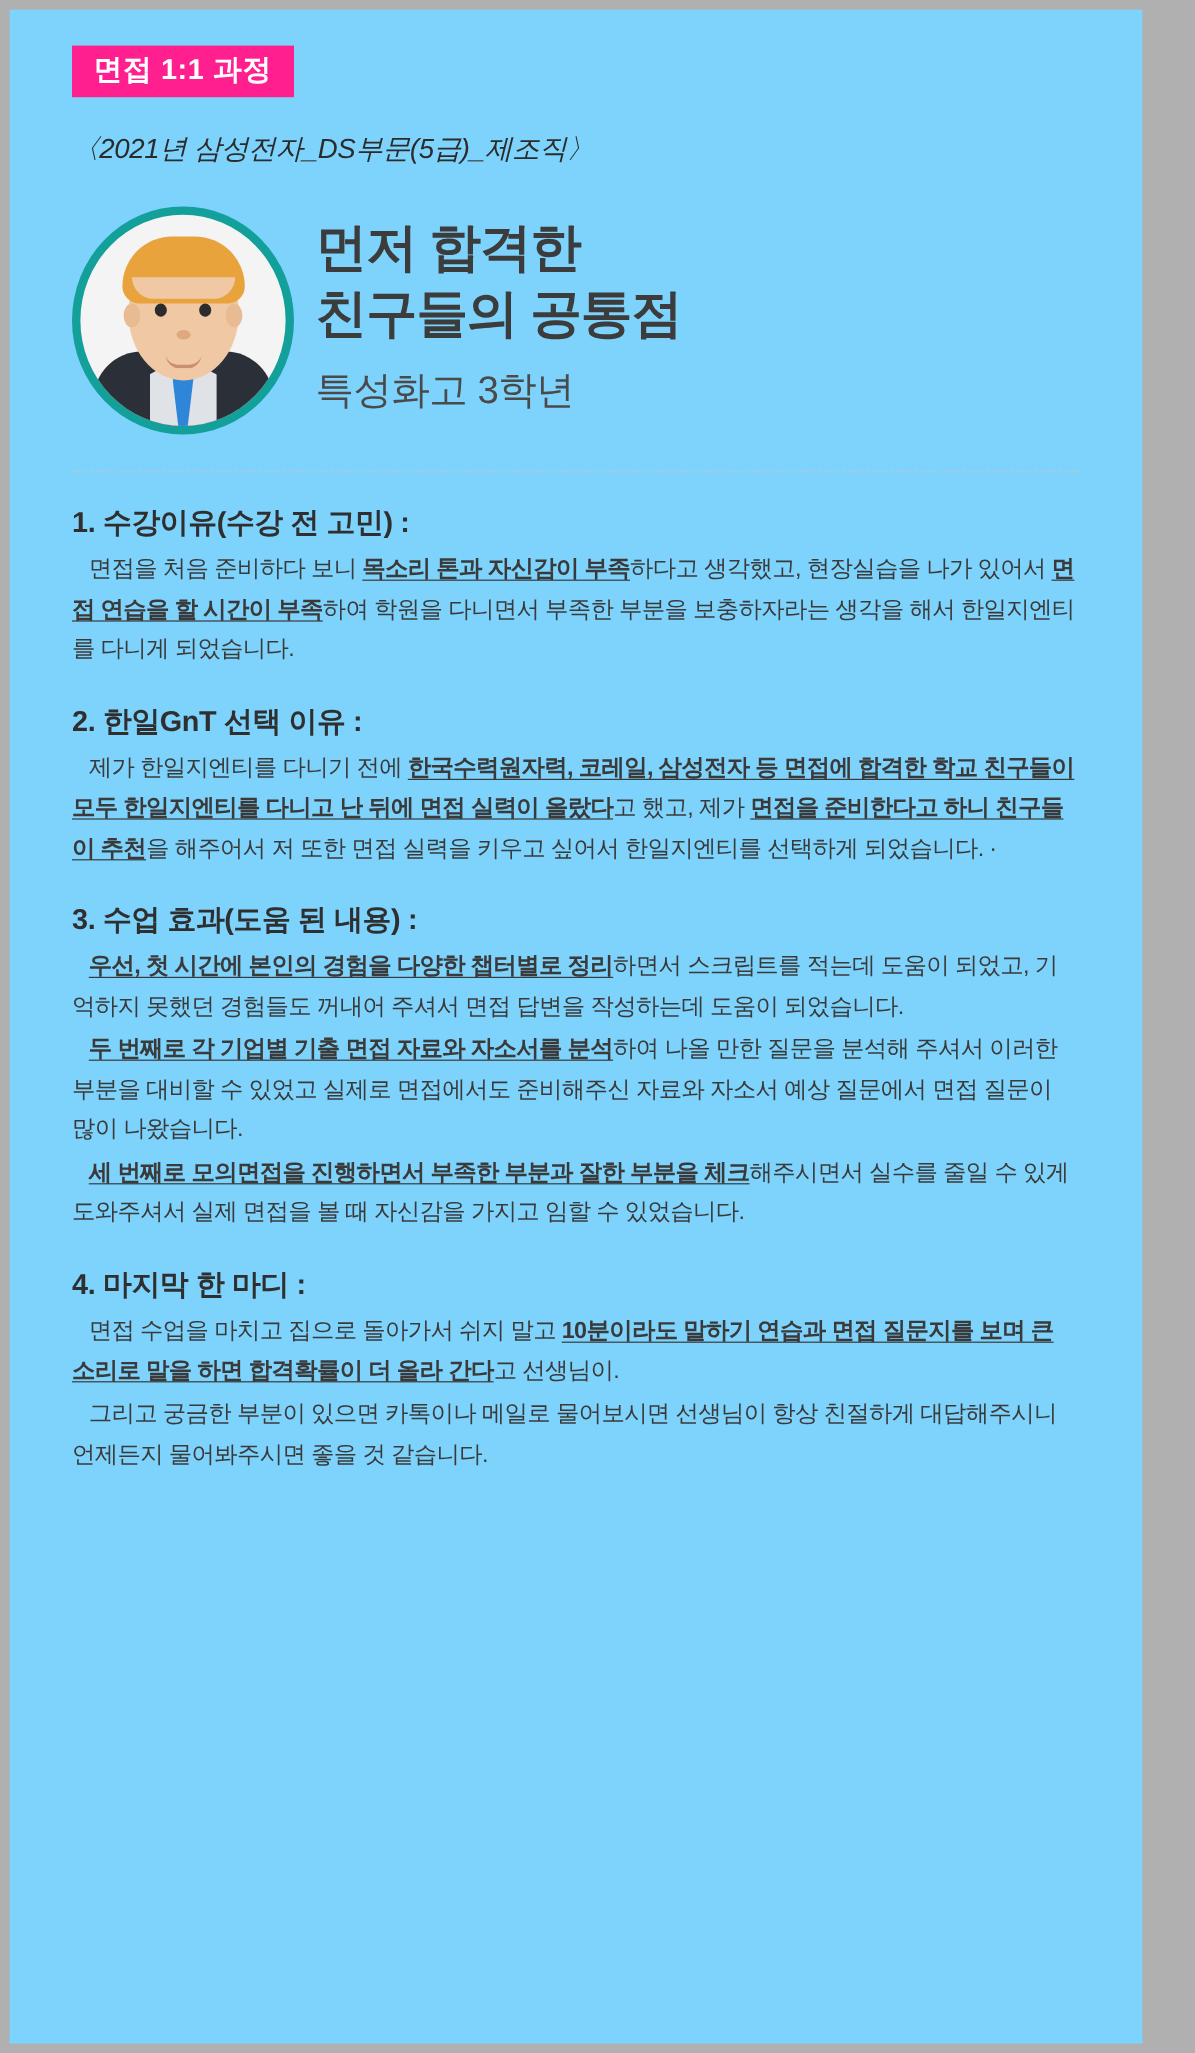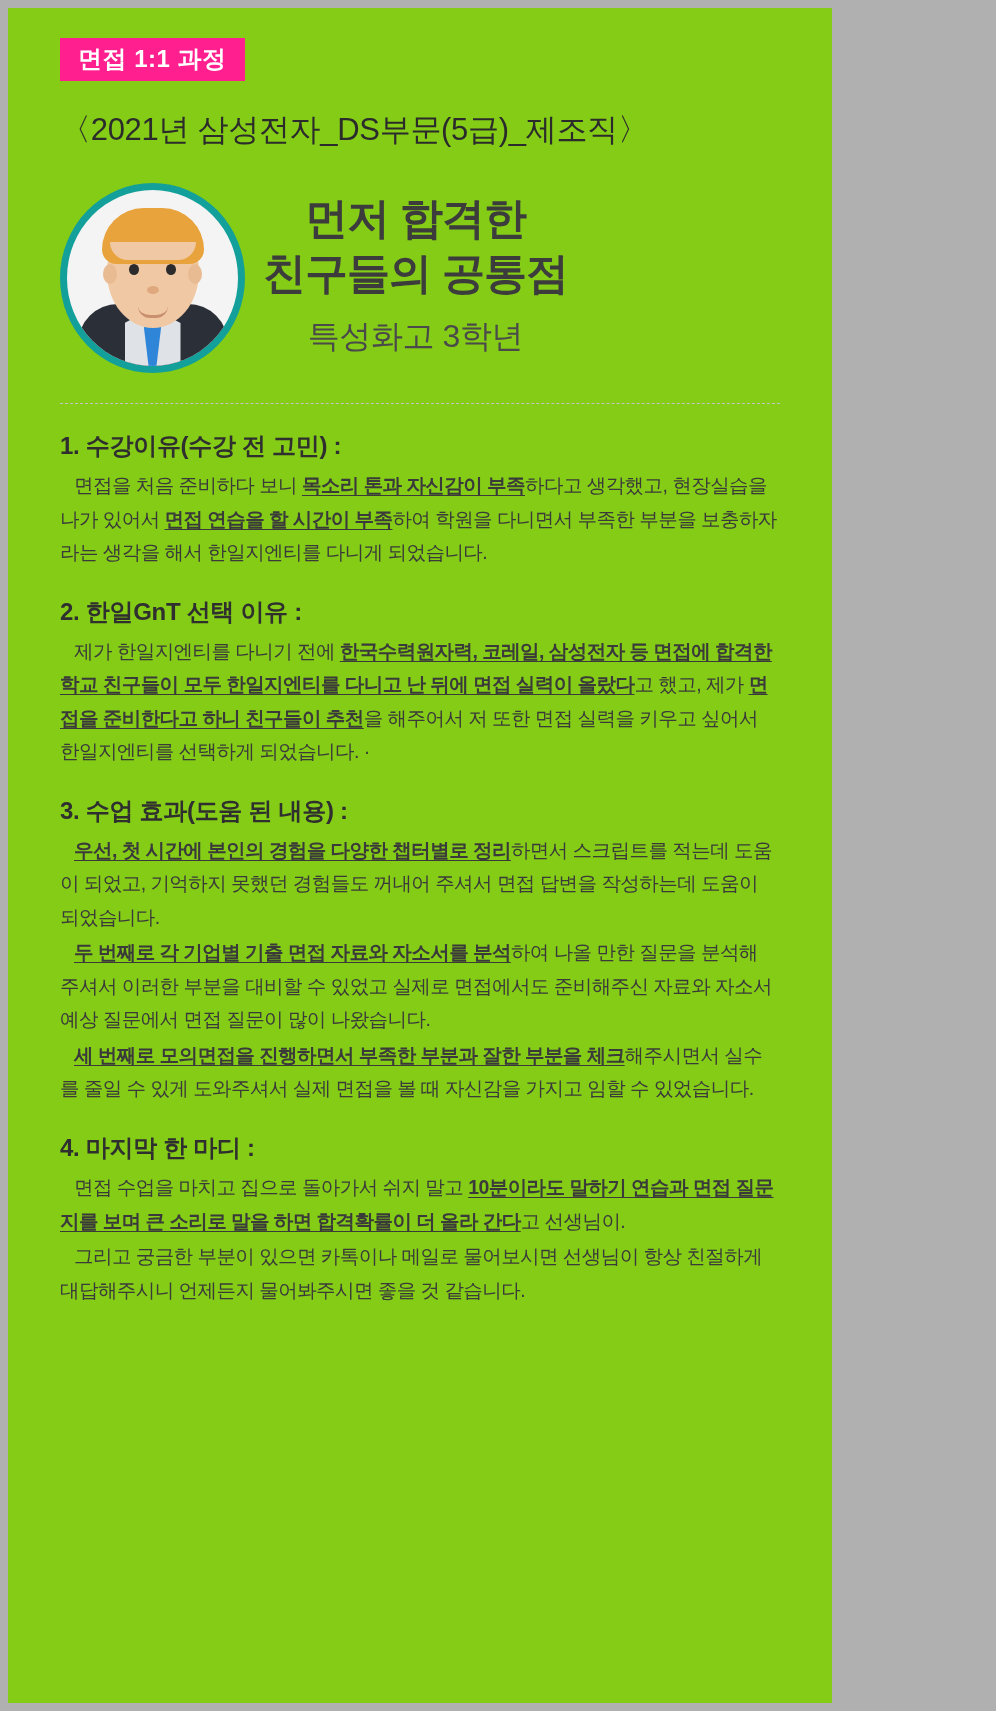--- a/index.html
+++ b/index.html
@@ -11,43 +11,44 @@
     font-family: "Liberation Sans", "DejaVu Sans", sans-serif;
   }
   .page {
     width: 996px;
     min-height: 1711px;
     box-sizing: border-box;
     background: #b0b0b0;
     padding: 8px 8px 8px 8px;
   }
   .sheet {
-    background: #84cc16;
-    width: 824px;
+    background: #7dd3fc;
+    width: 944px;
     min-height: 1695px;
     box-sizing: border-box;
     padding: 30px 52px 20px 52px;
     position: relative;
   }
   
   .badge {
     display: inline-block;
     background: #ff1f8e;
     color: #ffffff;
     font-size: 24px;
     font-weight: bold;
     letter-spacing: 0.5px;
     padding: 9px 18px 10px 18px;
     line-height: 1;
   }
   .subtitle {
     margin-top: 28px;
-    font-size: 31px;
+    font-size: 23px;
     color: #2b2b2b;
     letter-spacing: -0.3px;
+    font-style: italic;
   }
   
   .hero {
     margin-top: 24px;
     display: flex;
     align-items: flex-start;
   }
   .avatar-wrap {
     width: 185px;
     flex: 0 0 185px;
@@ -161,21 +162,20 @@
     bottom: 0;
     transform: translateX(-50%);
     width: 18px;
     height: 50px;
     background: #2f86d9;
     clip-path: polygon(50% 0, 100% 16%, 72% 100%, 28% 100%, 0 16%);
   }
   .hero-text {
     padding-left: 18px;
     padding-top: 16px;
-    text-align: center;
   }
   .hero-h1 {
     font-size: 43px;
     font-weight: bold;
     color: #3c3c3c;
     line-height: 1.28;
     letter-spacing: -1px;
   }
   .hero-sub {
     margin-top: 14px;

